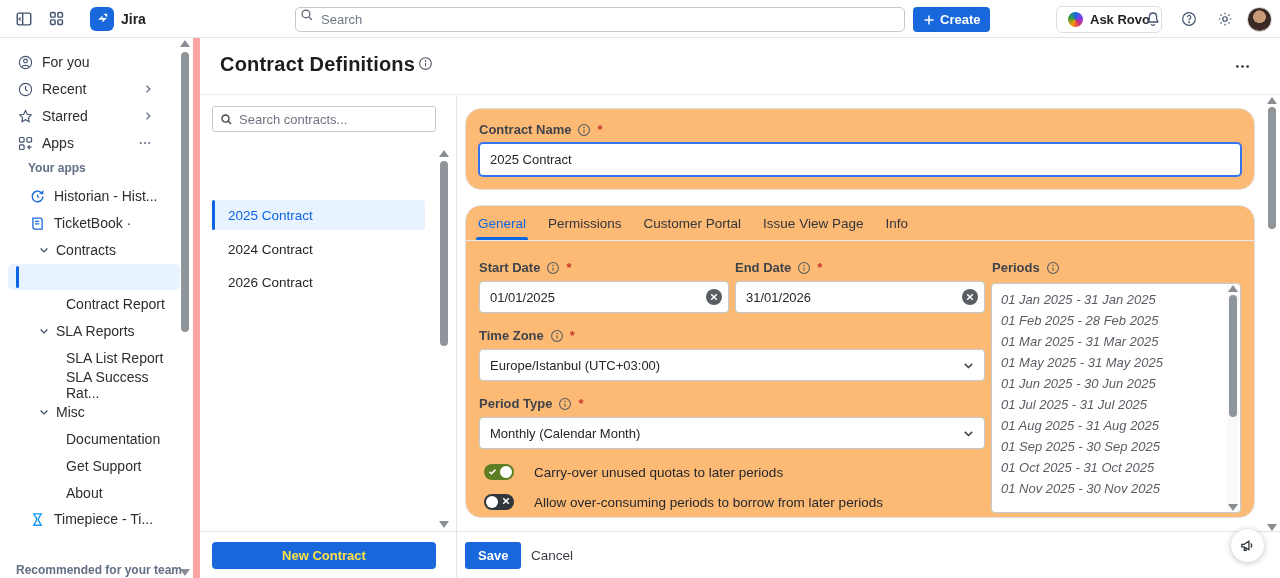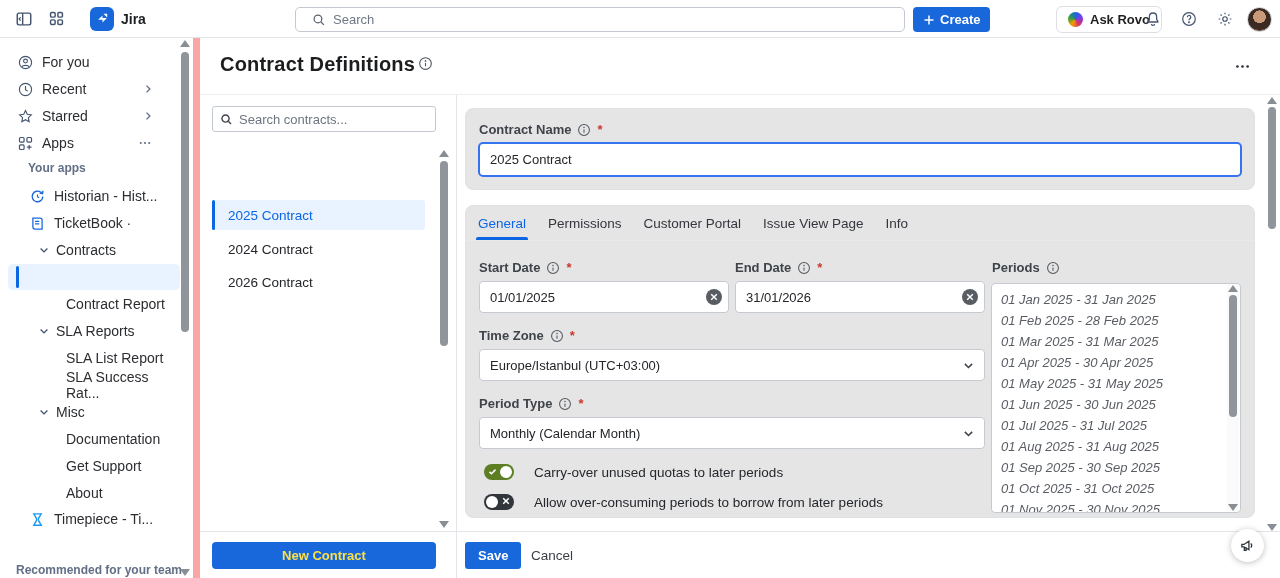--- a/index.html
+++ b/index.html
@@ -10,21 +10,21 @@
   
   #topbar { position:absolute; top:0; left:0; width:1280px; height:38px; background:#fff;
     border-bottom:1px solid #e4e5e9; display:flex; align-items:center; }
   .tb-iconbtn { width:28px; height:28px; display:flex; align-items:center; justify-content:center;
     border-radius:4px; color:#44546f; cursor:pointer; flex:0 0 auto; }
   #collapse-btn { margin-left:10px; } #appswitcher-btn { margin-left:4px; }
   #jira-brand { display:flex; align-items:center; gap:7px; margin-left:20px; }
   #jira-logo { width:24px; height:24px; border-radius:6px; background:#1868db; display:flex; align-items:center; justify-content:center; }
   #jira-name { font-size:14px; font-weight:700; color:#1e1f21; }
   #topbar-search { position:absolute; left:295px; top:7px; width:610px; height:25px;
-    border:1px solid #c3c8d1; border-radius:5px; display:flex; align-items:center; padding:0 16px; gap:7px; background:#fff; }
+    border:1px solid #c3c8d1; border-radius:5px; display:flex; padding:0 4px; gap:7px; background:#fff; }
   #topbar-search input { border:none; outline:none; flex:1; font-size:13px; color:#33363c; background:transparent; font-family:inherit; }
   #topbar-search input::placeholder { color:#707784; }
   #create-btn { position:absolute; left:913px; top:7px; height:25px; padding:0 10px; background:#1868db; color:#fff;
     border:none; border-radius:4px; font-size:13px; font-weight:600; display:flex; align-items:center; gap:5px; cursor:pointer; font-family:inherit; }
   #ask-rovo-btn { position:absolute; left:1056px; top:6px; height:27px; padding:0 11px; background:#fff;
     border:1px solid #dddfe4; border-radius:6px; display:flex; align-items:center; gap:7px; cursor:pointer; font-family:inherit; }
   #ask-rovo-btn span { font-size:13px; font-weight:700; color:#1e1f21; }
   .rovo-orb { width:15px; height:15px; border-radius:50%;
     background:conic-gradient(#1868db,#7c3aed,#d6336c,#f59f00,#2f9e44,#1868db); }
   #tb-right { position:absolute; right:8px; top:5px; display:flex; align-items:center; gap:8px; }
@@ -68,21 +68,21 @@
   .contract-item.sel { background:#e9f2ff; color:#0c66e4; }
   .ci-bar { position:absolute; left:0; top:0; width:3px; height:30px; background:#0c66e4; border-radius:2px; }
   #list-scroll { position:absolute; left:239px; top:55px; width:10px; height:378px; }
   #list-footer { position:absolute; left:0; right:0; bottom:0; height:47px; border-top:1px solid #e4e5e9; }
   #new-contract-btn { position:absolute; left:12px; top:10px; width:224px; height:27px; background:#1868db; color:#fde047;
     border:none; border-radius:4px; font-size:13px; font-weight:700; cursor:pointer; font-family:inherit; }
   #vdivider { position:absolute; top:57px; bottom:0; left:256px; width:1px; background:#e4e5e9; }
 
   
   #form-panel { position:absolute; top:57px; left:257px; right:0; bottom:0; }
-  .card { position:absolute; left:8px; width:790px; background:#e5e5e5; border:1px solid #dfe1e5; border-radius:8px; }
+  .card { position:absolute; left:8px; width:790px; background:#fdba74; border:1px solid #dfe1e5; border-radius:16px; }
   #card-name { top:13px; height:82px; }
   .fld-label { display:flex; align-items:center; gap:6px; font-size:13px; font-weight:700; color:#3f434a; }
   .req { color:#c9372c; font-weight:700; font-size:13px; }
   #contract-name-input { position:absolute; left:12px; top:33px; width:764px; height:35px; border:2px solid #3574f0; border-radius:5px;
     font-size:13px; color:#24262a; padding:0 10px; outline:none; font-family:inherit; }
   #card-name .fld-label { position:absolute; left:13px; top:13px; }
 
   #card-form { top:110px; height:313px; }
   #tabs { position:absolute; left:0; right:0; top:0; height:35px; border-bottom:1px solid #e7e9ec; display:flex; align-items:flex-end; padding-left:12px; gap:22px; }
   .tab { font-size:13.5px; color:#33363c; padding-bottom:9px; cursor:pointer; position:relative; }
@@ -454,21 +454,20 @@
               <line x1="1.5" y1="1.5" x2="8.5" y2="8.5"></line>
               <line x1="8.5" y1="1.5" x2="1.5" y2="8.5"></line>
             </svg>
         </span>
 
         <div id="periods-box">
           <div id="periods-rows">
             <div class="period-row">01 Jan 2025 - 31 Jan 2025</div>
             <div class="period-row">01 Feb 2025 - 28 Feb 2025</div>
             <div class="period-row">01 Mar 2025 - 31 Mar 2025</div>
-            <div class="period-row">01 Apr 2025 - 30 Apr 2025</div>
             <div class="period-row">01 May 2025 - 31 May 2025</div>
             <div class="period-row">01 Jun 2025 - 30 Jun 2025</div>
             <div class="period-row">01 Jul 2025 - 31 Jul 2025</div>
             <div class="period-row">01 Aug 2025 - 31 Aug 2025</div>
             <div class="period-row">01 Sep 2025 - 30 Sep 2025</div>
             <div class="period-row">01 Oct 2025 - 31 Oct 2025</div>
             <div class="period-row">01 Nov 2025 - 30 Nov 2025</div>
           </div>
           <div id="periods-scroll">
             <div class="scroll-up" style="left:1px"></div>

